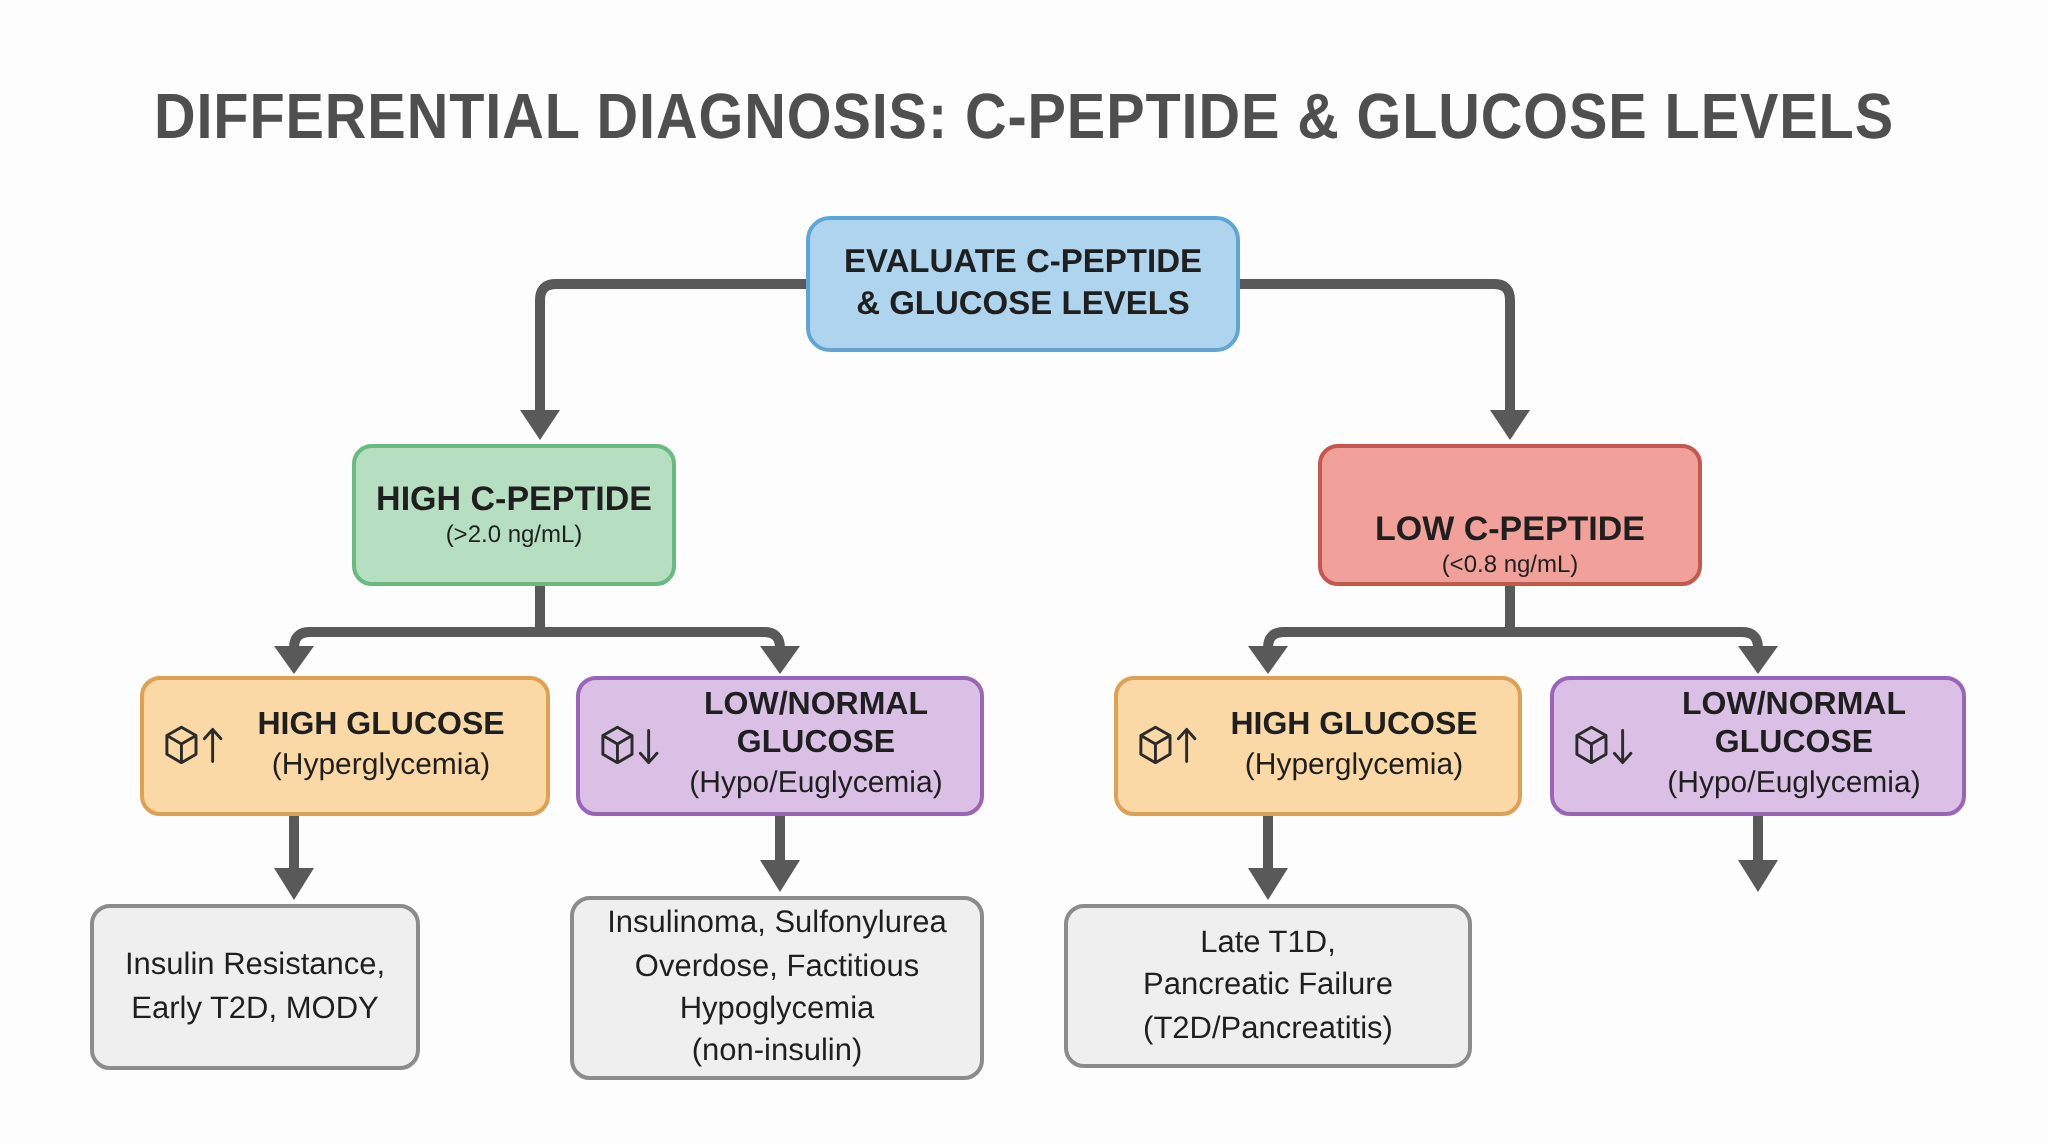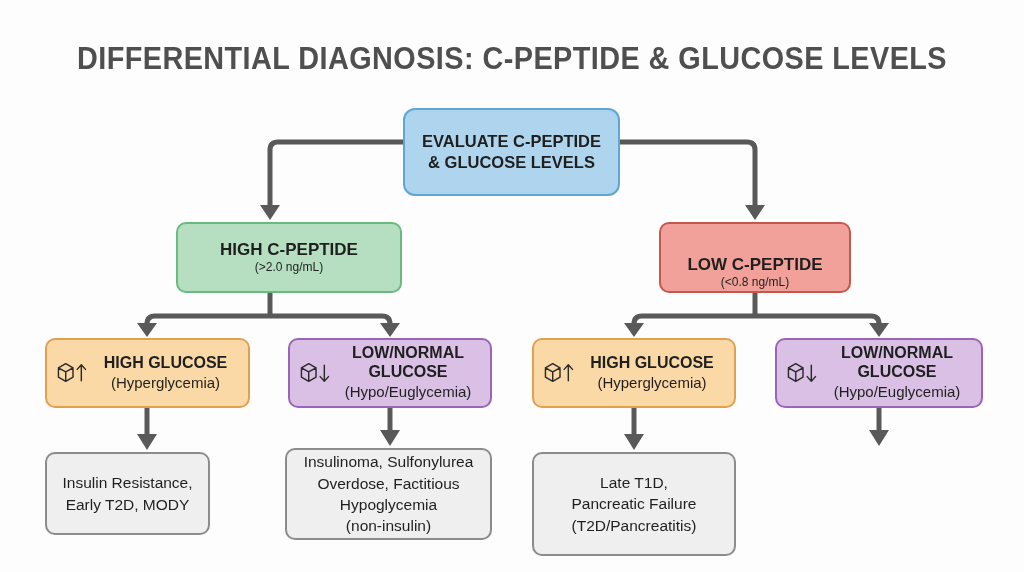--- a/index.html
+++ b/index.html
@@ -30,42 +30,42 @@
     color:var(--node_text,#1f1f1f);
   }
   .node-label{font-weight:700;font-size:16.5px;line-height:1.3;white-space:pre-line;}
   .node-title{font-weight:700;font-size:17px;line-height:1.18;white-space:pre-line;}
   .node-sub{font-weight:400;font-size:12px;line-height:1.3;white-space:pre-line;}
   .leaf-label{font-weight:400;font-size:15.5px;line-height:1.38;white-space:pre-line;}
 
   .blue  {background:var(--root_fill,#aed4ee);border:2px solid var(--root_border,#5fa6d6);border-radius:12px;}
   .green {background:var(--green_fill,#b5dfc0);border:2px solid var(--green_border,#67bb7e);}
   .red   {background:var(--red_fill,#f1a19a);border:2px solid var(--red_border,#c4584f);}
-  .orange{background:var(--orange_fill,#fbd9a6);border:2px solid var(--orange_border,#dfa052);}
+  .orange{background:var(--orange_fill,#fbd9a6);border:2px solid var(--orange_border,#dfa052);margin-left:25px;}
   .purple{background:var(--purple_fill,#d9c0e4);border:2px solid var(--purple_border,#9c64b8);}
   .gray  {background:var(--gray_fill,#efefef);border:2px solid var(--gray_border,#8c8c8c);}
 
   .has-icon{flex-direction:row;padding:0 8px;}
   .has-icon .icon{flex:0 0 auto;display:flex;align-items:center;}
   .has-icon .node-text{flex:1 1 auto;display:flex;flex-direction:column;align-items:center;justify-content:center;}
   .l3 .node-title{font-size:16px;}
   .l3 .node-sub{font-size:15px;}
   .icon svg{stroke:#2b2b2b;fill:none;stroke-width:1.4;stroke-linejoin:round;stroke-linecap:round;}
 
   
-  .pos-root{left:403px;top:108px;width:217px;height:88px;}
-  .pos-green{left:176px;top:222px;width:226px;height:71px;}
+  .pos-root{left:403px;top:108px;width:217px;height:68px;}
+  .pos-green{left:176px;top:222px;width:162px;height:71px;}
   .pos-red{left:659px;top:222px;width:192px;height:71px;justify-content:flex-end;}
   .pos-o1{left:45px;top:338px;width:205px;height:70px;}
   .pos-p1{left:288px;top:338px;width:204px;height:70px;}
   .pos-o2{left:532px;top:338px;width:204px;height:70px;}
   .pos-p2{left:775px;top:338px;width:208px;height:70px;}
   .pos-g1{left:45px;top:452px;width:165px;height:83px;}
   .pos-g2{left:285px;top:448px;width:207px;height:92px;}
-  .pos-g3{left:532px;top:452px;width:204px;height:104px;}
+  .pos-g3{left:532px;top:452px;width:204px;height:82px;}
   .pos-g4{left:770px;top:448px;width:215px;height:94px;}
 </style>
 </head>
 <body>
 
 <div id="canvas">
 
   <div id="diagram-title">DIFFERENTIAL DIAGNOSIS: C-PEPTIDE &amp; GLUCOSE LEVELS</div>
 
   <svg id="connectors" width="1024" height="572" viewBox="0 0 1024 572">

